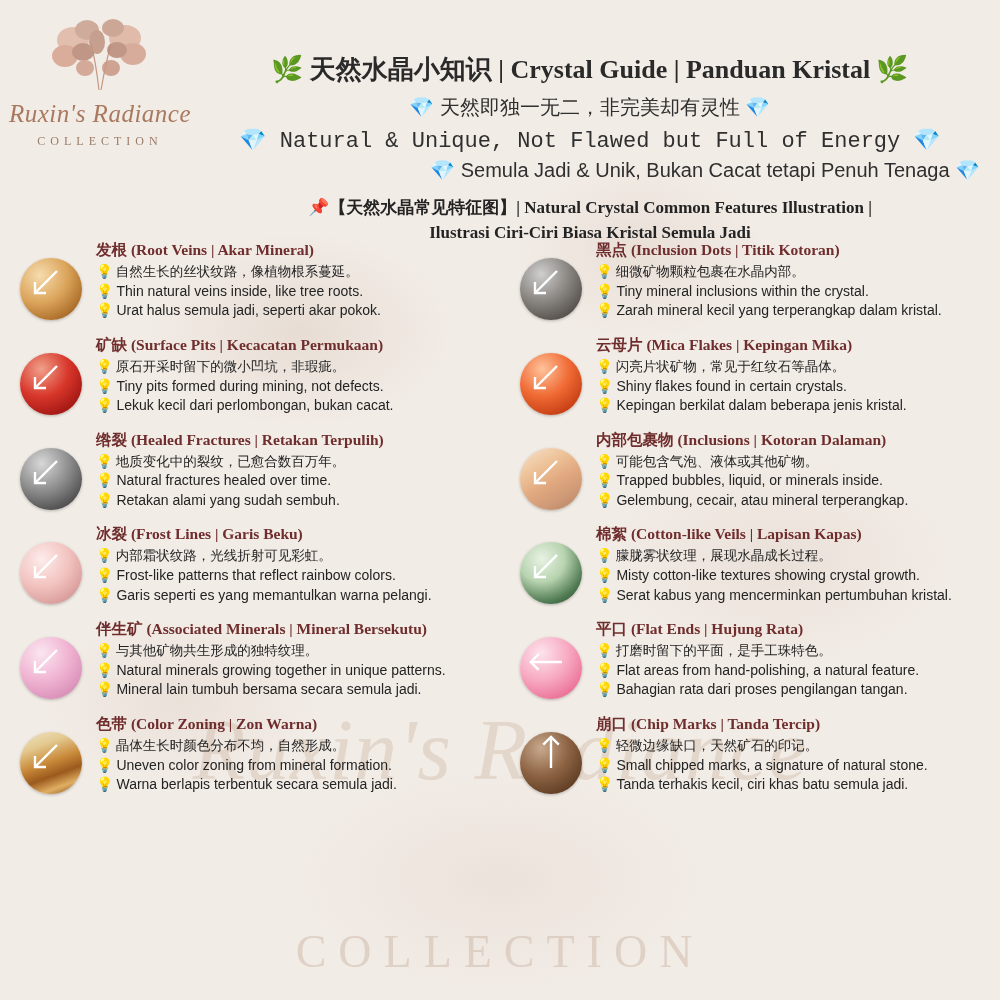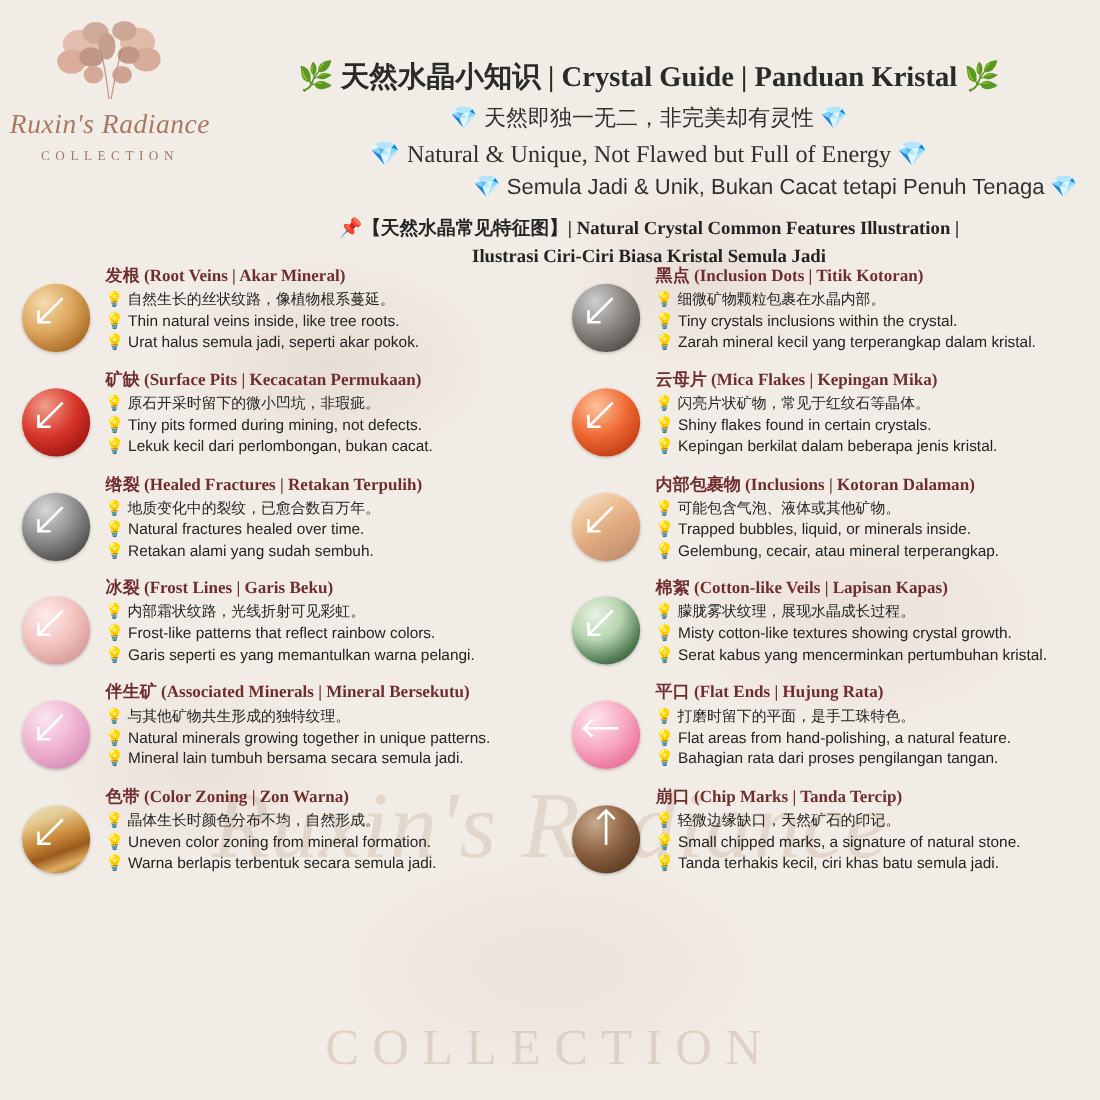--- a/index.html
+++ b/index.html
@@ -101,21 +101,21 @@
     margin-bottom: 7px;
     margin-top: 24px;
   }
   .t-line2 {
     font-family: "Liberation Sans", sans-serif;
     font-size: 20px;
     color: #2f2f2f;
     margin-bottom: 6px;
   }
   .t-line3 {
-    font-family: Liberation Serif, serif;
+    font-family: Liberation Mono, monospace;
     font-size: 22px;
     color: #2f2f2f;
     margin-bottom: 4px;
   }
   .t-line4 {
     font-family: "Liberation Sans", sans-serif;
     font-size: 20px;
     color: #2f2f2f;
     margin-bottom: 14px;
     text-align: right;
@@ -374,21 +374,21 @@
               <g stroke="#ffffff" stroke-width="2.4" fill="none">
                 <line x1="27" y1="3" x2="6" y2="24"></line>
                 <polyline points="5,14 5,25 16,25"></polyline>
               </g>
             </svg>
         </div>
       </div>
       <div class="txt">
         <div class="item-title">黑点 (Inclusion Dots | Titik Kotoran)</div>
         <div class="line zh"><span class="bulb">💡</span><span>细微矿物颗粒包裹在水晶内部。</span></div>
-        <div class="line"><span class="bulb">💡</span><span>Tiny crystals inclusions within the crystal.</span></div>
+        <div class="line"><span class="bulb">💡</span><span>Tiny mineral inclusions within the crystal.</span></div>
         <div class="line"><span class="bulb">💡</span><span>Zarah mineral kecil yang terperangkap dalam kristal.</span></div>
       </div>
     </div>
 
     <div class="item">
       <div class="bead-wrap">
         <div class="bead b-mica">
           <svg class="arrow" viewBox="0 0 30 30">
               <g stroke="#ffffff" stroke-width="2.4" fill="none">
                 <line x1="27" y1="3" x2="6" y2="24"></line>

